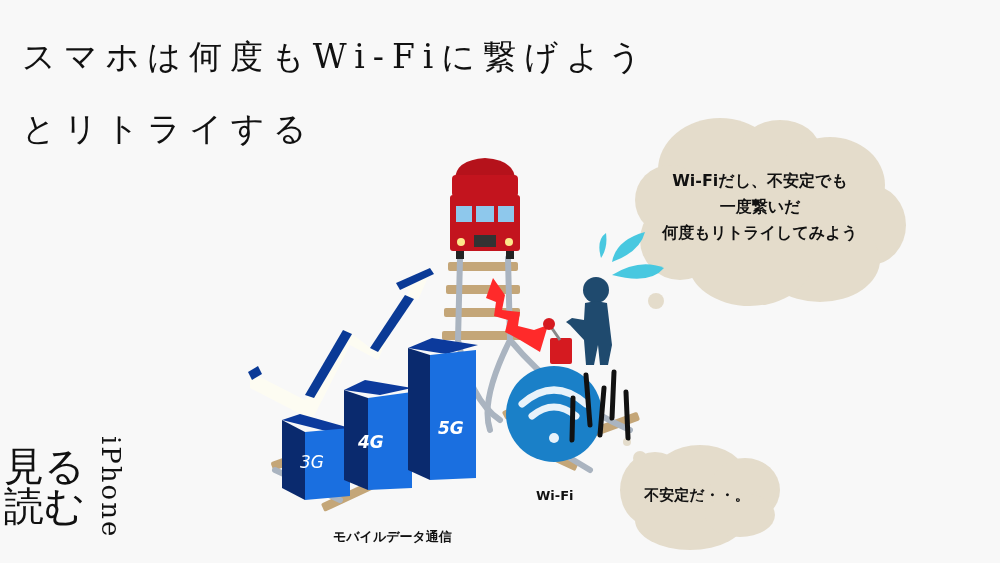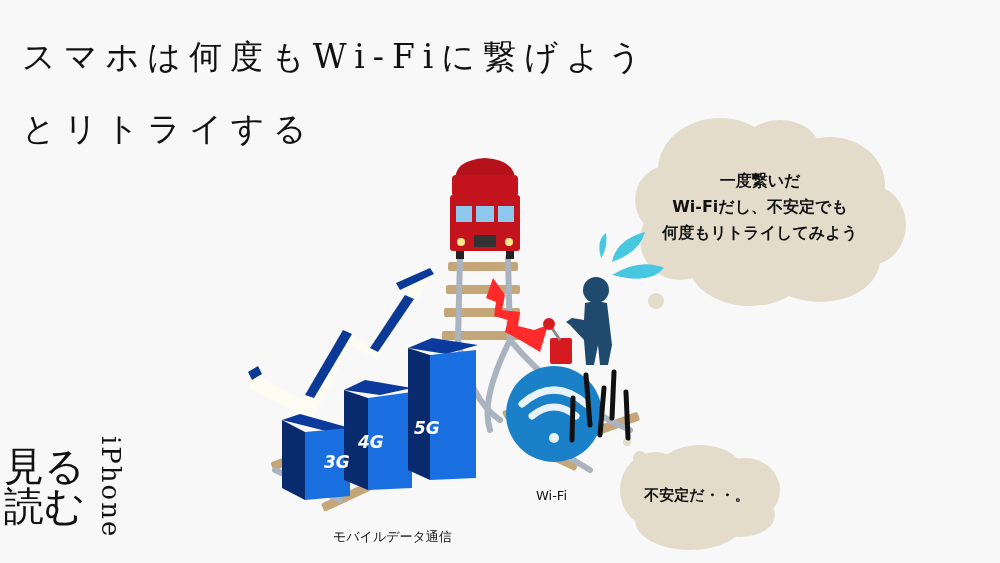--- a/index.html
+++ b/index.html
@@ -5,21 +5,21 @@
   html, body { margin:0; padding:0; }
   body { width:1000px; height:563px; background:#f8f8f8; position:relative; overflow:hidden; font-family:"DejaVu Sans", sans-serif; }
   .title { position:absolute; left:22px; font-family:"DejaVu Serif", serif; font-size:33px; color:#111; letter-spacing:8px; white-space:nowrap; line-height:1; }
   .t1 { top:40px; }
   .t2 { top:112px; }
   .logo-kanji { position:absolute; left:4px; font-family:"DejaVu Serif", serif; font-size:40px; color:#111; line-height:1; }
   .lk1 { top:430px;margin-top:16px; }
   .lk2 { top:486px; }
   .logo-iphone { position:absolute; left:96px; top:436px; font-family:"DejaVu Serif", serif; font-size:26px; color:#111; writing-mode:vertical-rl; letter-spacing:2px; }
   .bubble-text { position:absolute; font-size:16px; color:#111; text-align:center; line-height:26px; font-weight:bold; }
-  .label { position:absolute; font-size:13px; color:#111; font-weight:normal; }
+  .label { position:absolute; font-size:13px; color:#111; font-weight:bold; }
   svg.scene { position:absolute; left:0; top:0; }
 </style>
 </head>
 <body>
 
 <svg class="scene" width="1000" height="563" viewBox="0 0 1000 563">
 
   <g fill="#e4dccb">
     <ellipse cx="720" cy="170" rx="62" ry="52"></ellipse>
     <ellipse cx="780" cy="150" rx="40" ry="30"></ellipse>
@@ -131,35 +131,35 @@
 
   <g stroke="#111" stroke-width="5" stroke-linecap="round" fill="none">
     <path d="M573 398 L572 440"></path>
     <path d="M586 375 L590 425"></path>
     <path d="M604 388 L600 435"></path>
     <path d="M614 372 L612 418"></path>
     <path d="M626 392 L628 438"></path>
   </g>
 </svg>
 
-<div style="position:absolute;left:324px;top:452px;color:#fff;font-size:17px;font-weight:bold;font-style:italic;">3G</div>
+<div style="position:absolute;left:300px;top:452px;color:#fff;font-size:17px;font-weight:normal;font-style:italic;">3G</div>
 <div style="position:absolute;left:358px;top:432px;color:#fff;font-size:17px;font-weight:bold;font-style:italic;text-align:right;">4G</div>
-<div style="position:absolute;left:414px;top:418px;color:#fff;font-size:17px;font-weight:bold;font-style:italic;">5G</div>
+<div style="position:absolute;left:438px;top:418px;color:#fff;font-size:17px;font-weight:bold;font-style:italic;">5G</div>
 
 <div class="title t1">スマホは何度もWi-Fiに繋げよう</div>
 <div class="title t2">とリトライする</div>
 
 <div>
   <div class="logo-kanji lk1">見る</div>
   <div class="logo-kanji lk2">読む</div>
   <div class="logo-iphone">iPhone</div>
 </div>
 
 <div class="bubble-text" style="left:650px;top:168px;width:220px;">
+  <div>Wi-Fiだし、不安定でも</div>
   <div>一度繋いだ</div>
-  <div>Wi-Fiだし、不安定でも</div>
   <div>何度もリトライしてみよう</div>
 </div>
 
 <div class="bubble-text" style="left:632px;top:482px;width:130px;text-align:center;font-size:15px;">不安定だ・・。</div>
 
 <div class="label" style="left:333px;top:528px;">モバイルデータ通信</div>
 <div class="label" style="left:536px;top:488px;">Wi-Fi</div>
 
 </body></html>

